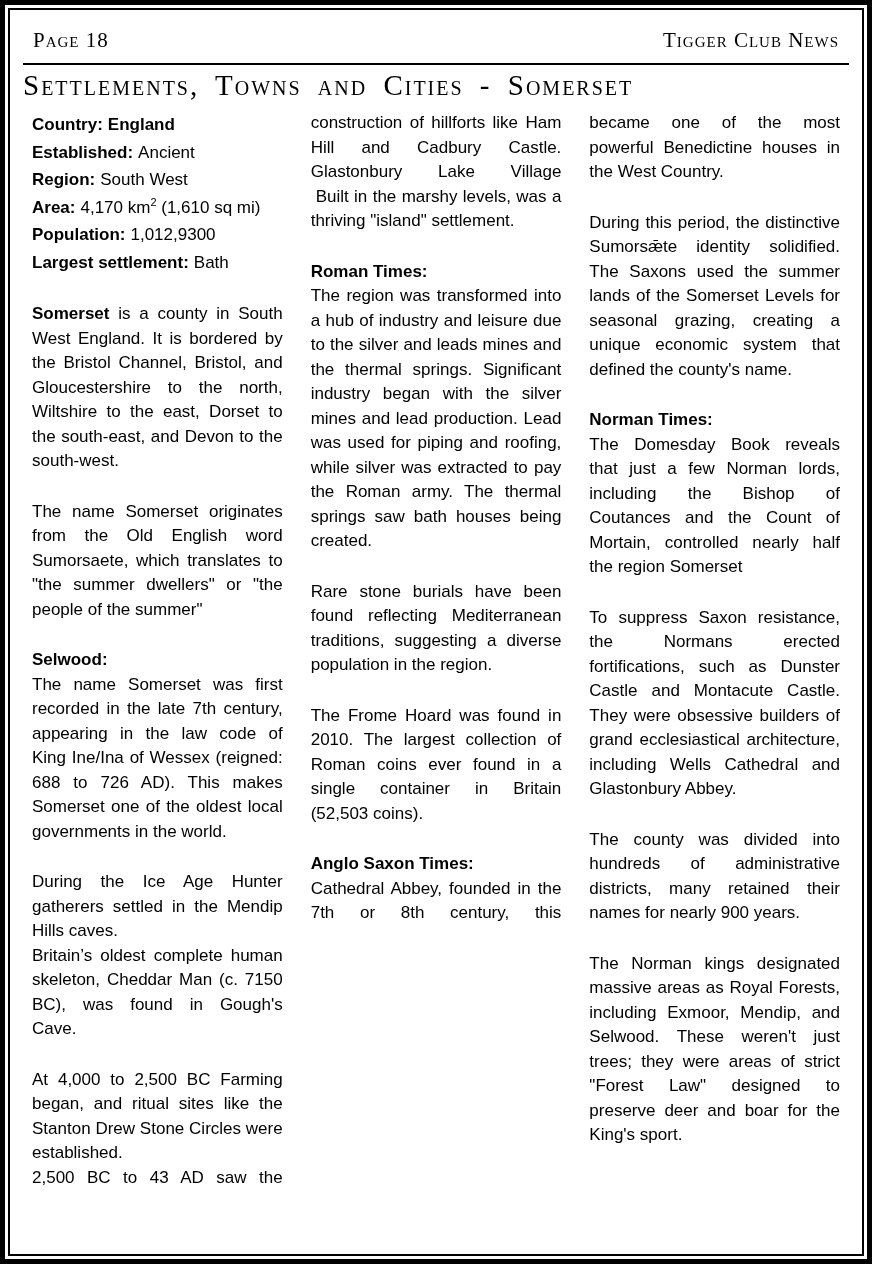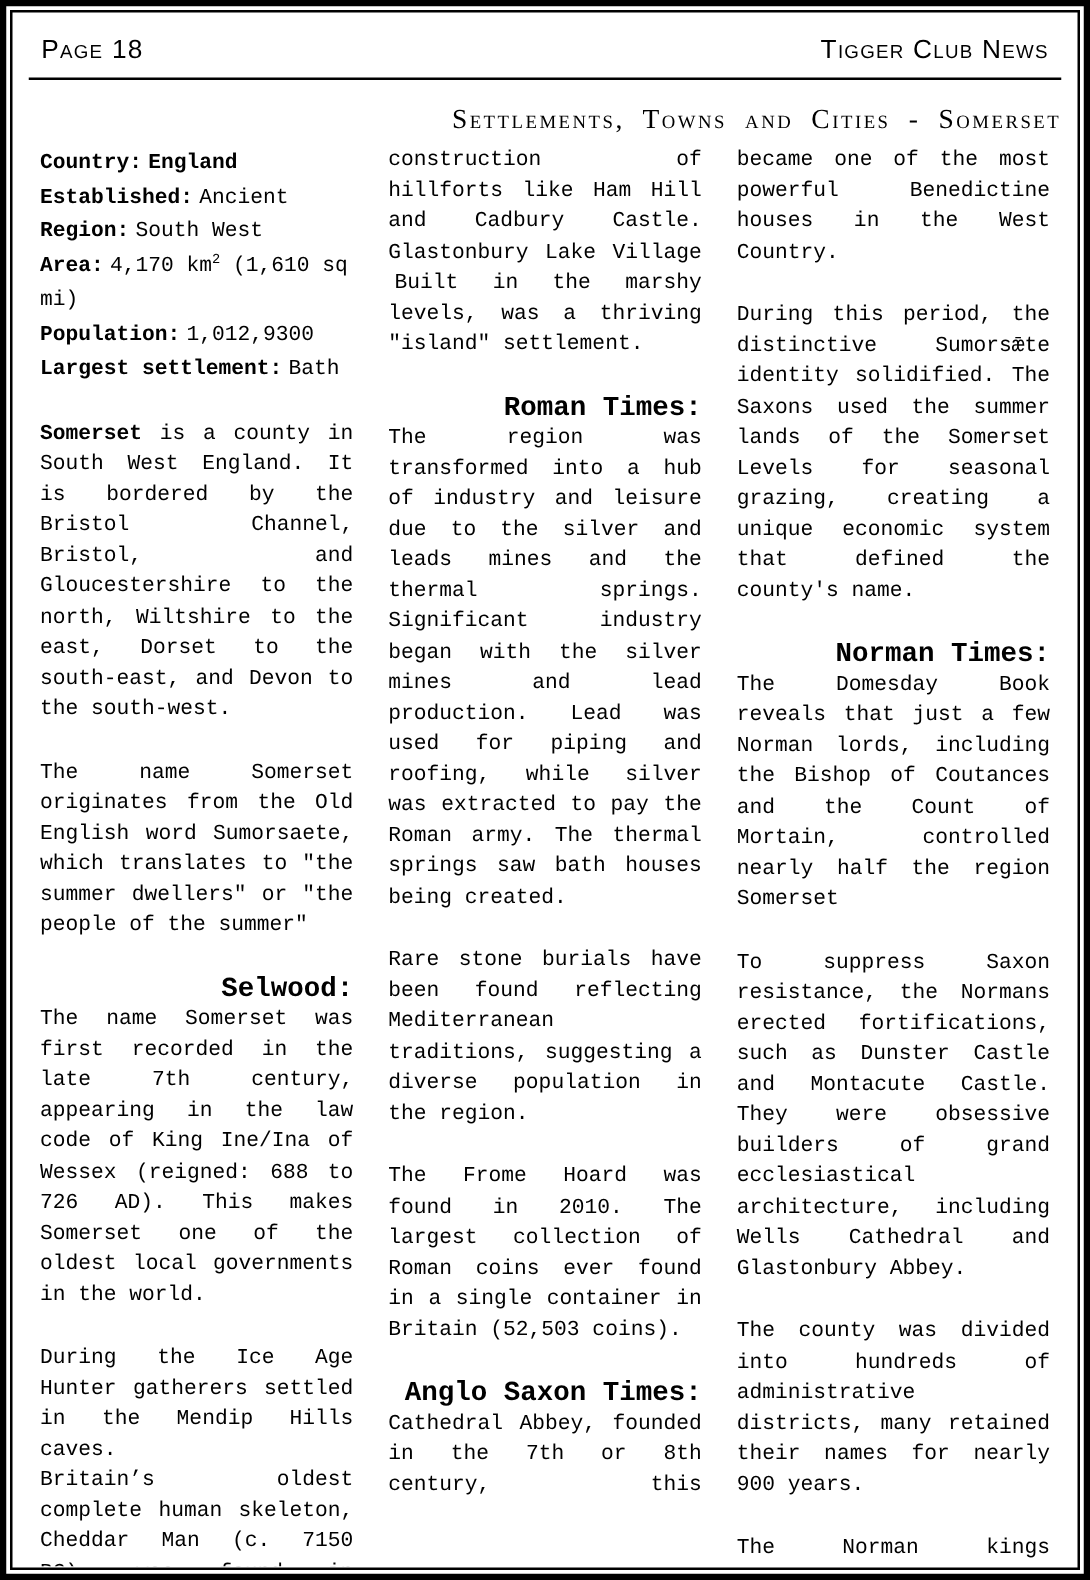--- a/index.html
+++ b/index.html
@@ -20,65 +20,64 @@
     width: 100%; height: 100%;
     border: 2px solid #000;
     padding: 12px 13px 0 13px;
     overflow: hidden;
   }
   .masthead-row {
     display: flex;
     justify-content: space-between;
     align-items: flex-end;
     padding: 6px 10px 0 10px;
-    font-family: Liberation Sans, sans-serif;
+    font-family: Liberation Serif, serif;
     font-variant: small-caps;
     font-size: 21px;
     letter-spacing: 1px;
   }
   .header-rule {
     height: 0;
     border-top: 2px solid #000;
     margin: 10px 0 0 0;
   }
   .article-title {
-    text-align: right;
+    text-align: left;
     font-family: "Liberation Serif", serif;
     font-variant: small-caps;
     font-weight: normal;
-    font-size: 22px;
+    font-size: 29px;
     letter-spacing: 2px;
     word-spacing: 7px;
-    margin: 18px 0 9px 0;
+    margin: 4px 0 9px 0;
   }
   .columns {
     display: flex;
     gap: 28px;
     padding: 0 9px;
     height: 1136px;
     overflow: hidden;
-    font-family: Liberation Mono, monospace;
   }
   .col {
     flex: 1 1 0;
     min-width: 0;
     font-size: 17px;
     line-height: 24.5px;
     text-align: justify;
   }
   .infobox { line-height: 27.5px; margin-bottom: 26px; text-align: left; }
   .fact b { margin-right: 5px; }
   .fact sup { font-size: 11px; line-height: 0; }
   .col p { margin: 0 0 26px 0; }
   .col p.tight { margin-bottom: 0; }
   .col h3 {
-    font-size: 22px;
+    font-size: 17px;
     line-height: 24.5px;
     font-weight: bold;
-    text-align: right;
+    text-align: left;
     margin: 0;
   }
   .justify-last { text-align-last: justify; }
   .indent-sm { text-indent: 5px; }
 </style>
 </head>
 <body>
 
 <div class="page-frame">
   <div class="page-inner">
@@ -106,20 +105,21 @@
 
         <p><b>Somerset</b><span> is a county in South West England. It is bordered by the Bristol Channel, Bristol, and Gloucestershire to the north, Wiltshire to the east, Dorset to the south-east, and Devon to the south-west.</span></p>
 
         <p>The name Somerset originates from the Old English word Sumorsaete, which translates to "the summer dwellers" or "the people of the summer"</p>
 
         <h3>Selwood:</h3>
         <p>The name Somerset was first recorded in the late 7th century, appearing in the law code of King Ine/Ina of Wessex (reigned: 688 to 726 AD). This makes Somerset one of the oldest local governments in the world.</p>
 
         <p class="tight">During the Ice Age Hunter gatherers settled in the Mendip Hills caves.</p>
         <p>Britain’s oldest complete human skeleton, Cheddar Man (c. 7150 BC), was found in Gough's Cave.</p>
+        <p class="tight">At 4,000 to 2,500 BC Farming began, and ritual sites like the Stanton Drew Stone Circles were established.</p>
         <p class="tight justify-last">2,500 BC to 43 AD saw the</p>
       </div>
 
       <div class="col">
         <p class="tight justify-last">construction of hillforts like Ham Hill and Cadbury Castle. Glastonbury Lake Village</p>
         <p class="indent-sm">Built in the marshy levels, was a thriving "island" settlement.</p>
 
         <h3>Roman Times:</h3>
         <p>The region was transformed into a hub of industry and leisure due to the silver and leads mines and the thermal springs. Significant industry began with the silver mines and lead production. Lead was used for piping and roofing, while silver was extracted to pay the Roman army. The thermal springs saw bath houses being created.</p>
         <p>Rare stone burials have been found reflecting Mediterranean traditions, suggesting a diverse population in the region.</p>

